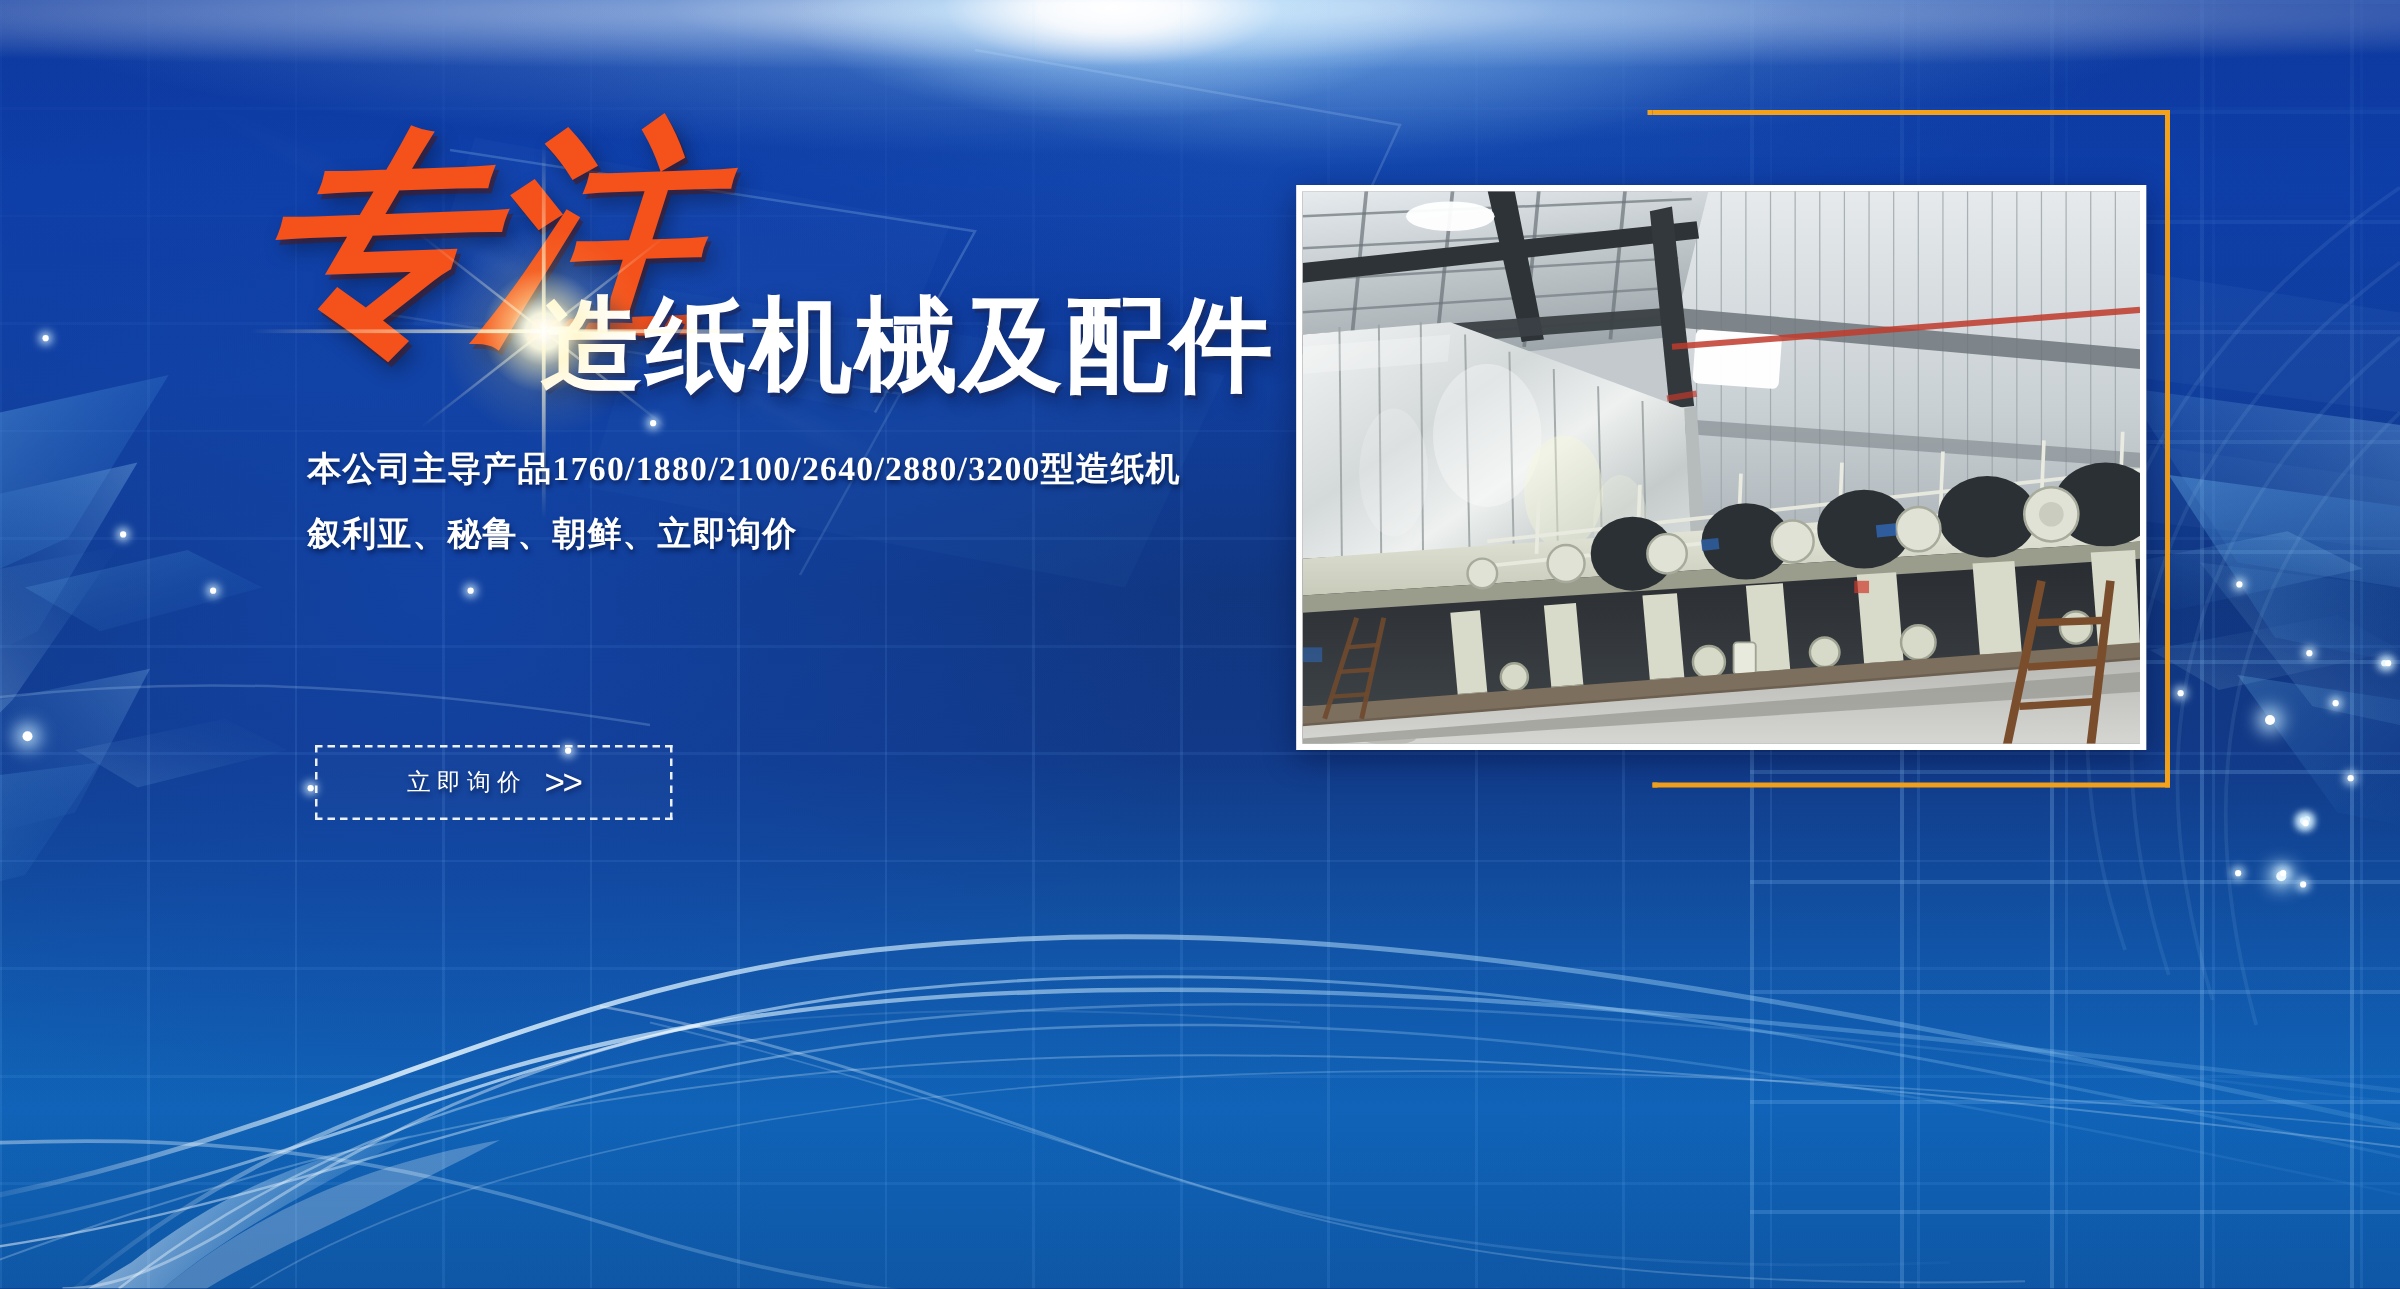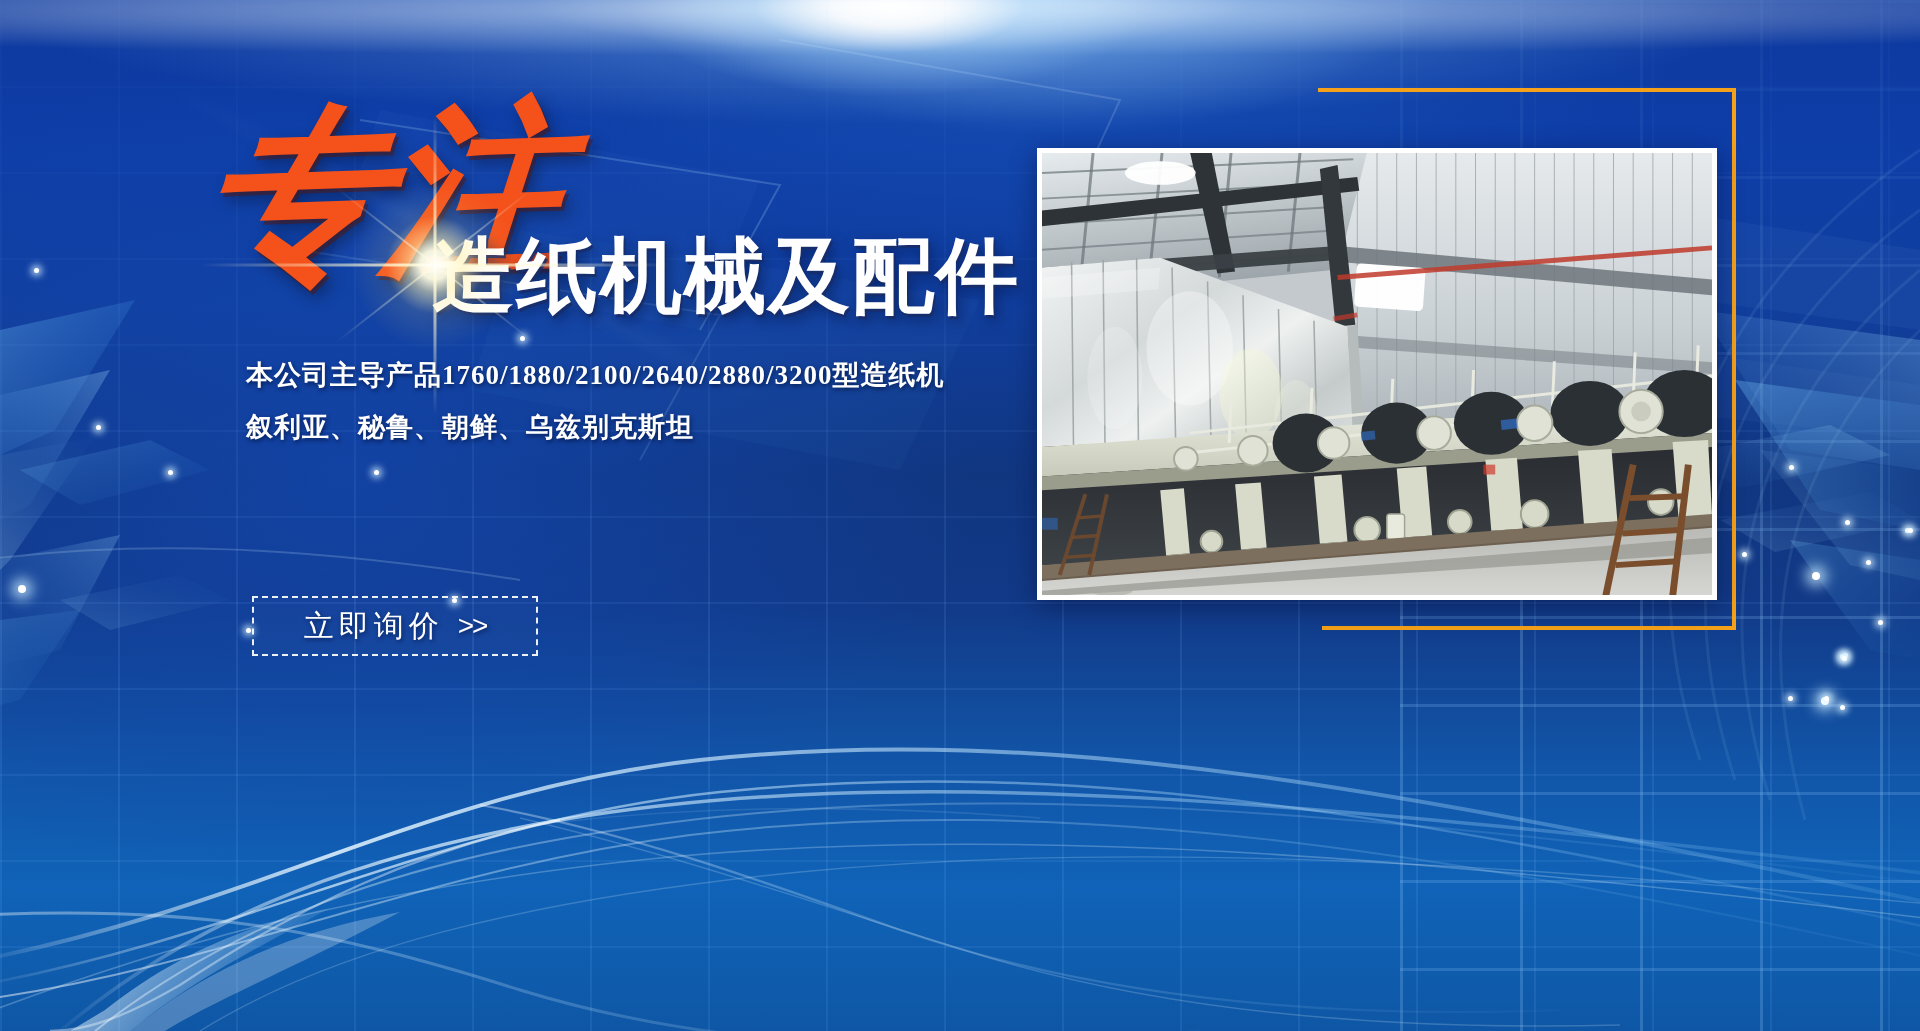--- a/index.html
+++ b/index.html
@@ -158,21 +158,21 @@
     display:flex;
     align-items:center;
     justify-content:center;
     gap:14px;
     cursor:pointer;
     z-index:6;
     background:rgba(255,255,255,0.02);
   }
   .cta-label{
     font-family:"Liberation Serif","DejaVu Serif",serif;
-    font-size:30px;
+    font-size:19px;
     font-weight:400;
     color:#ffffff;
     letter-spacing:5px;
     text-shadow:1px 2px 4px rgba(0,18,60,0.7);
     white-space:nowrap;
   }
   .cta-arrows{
     font-family:"Liberation Sans","DejaVu Sans",sans-serif;
     font-size:28px;
     font-weight:400;
@@ -366,21 +366,21 @@
 
     <div class="flare">
       <div class="flare-diag d1"></div>
       <div class="flare-diag d2"></div>
     </div>
 
     <div class="headline">造纸机械及配件</div>
 
     <div class="desc">
       <p>本公司主导产品1760/1880/2100/2640/2880/3200型造纸机</p>
-      <p>叙利亚、秘鲁、朝鲜、乌兹别克斯坦</p>
+      <p>叙利亚、秘鲁、朝鲜、立即询价</p>
     </div>
 
     <div class="cta">
       <span class="cta-label">立即询价</span>
       <span class="cta-arrows">&gt;&gt;</span>
     </div>
 
     <div class="orange-frame"></div>
     <div class="orange-frame-bottom-stub"></div>
 

